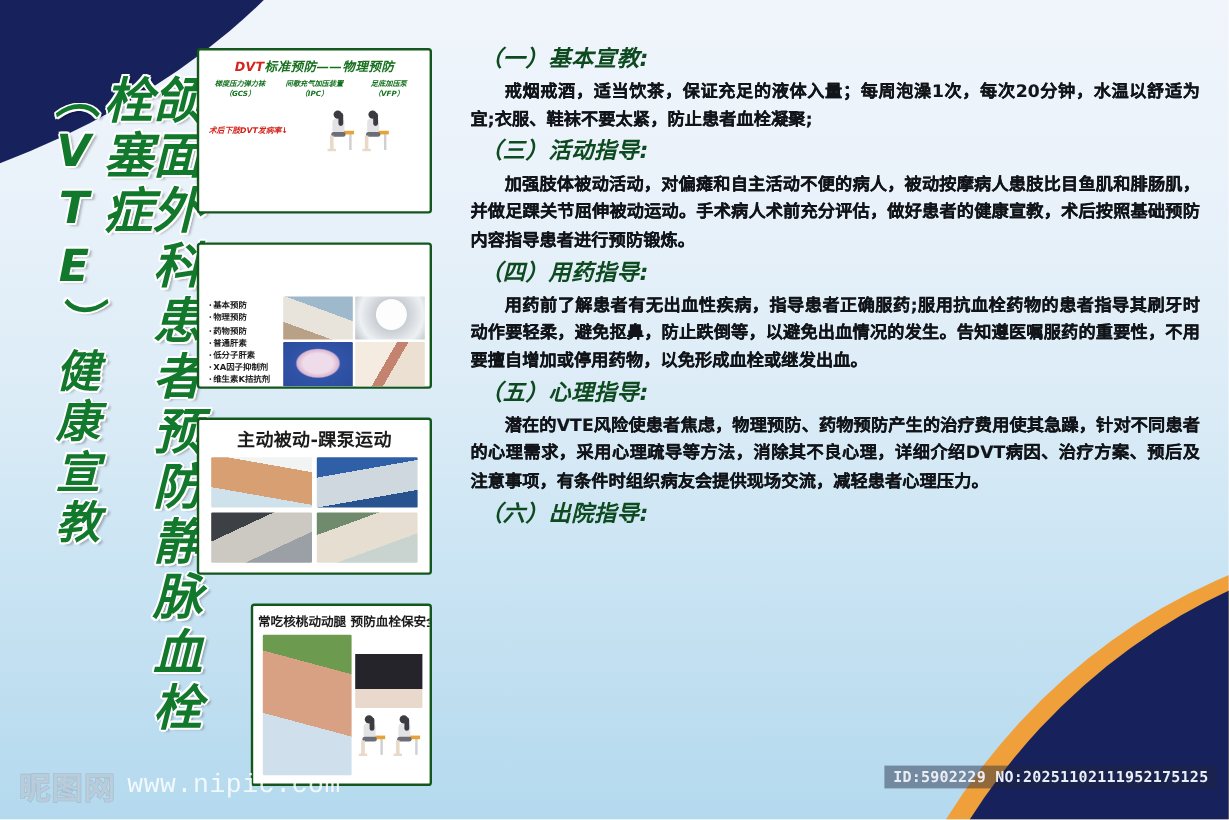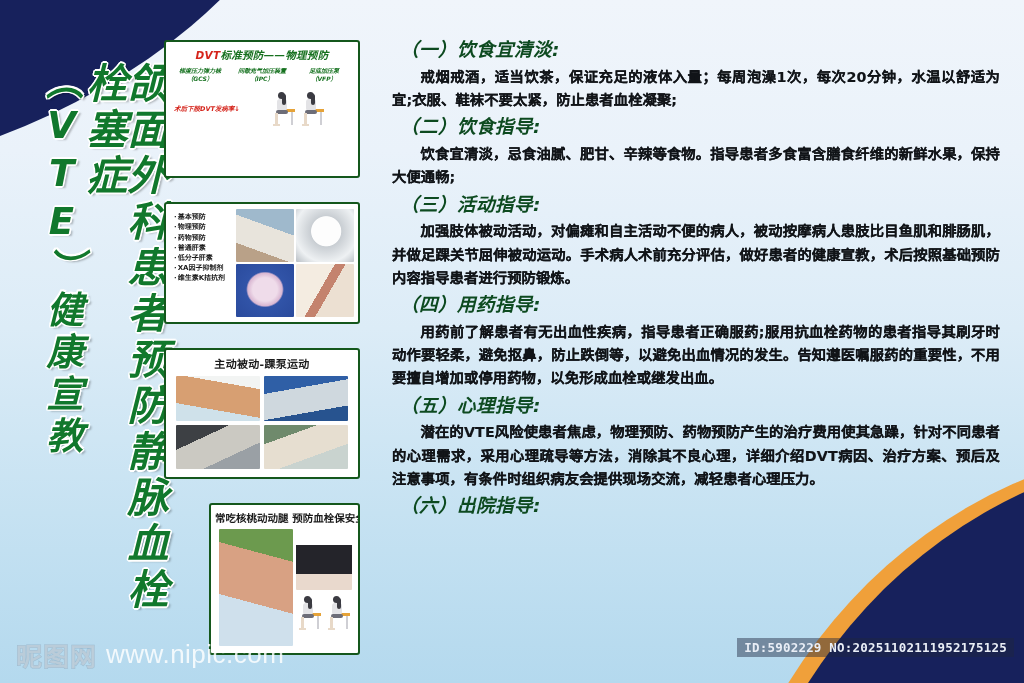--- a/index.html
+++ b/index.html
@@ -87,40 +87,40 @@
   #panel-3 { height: 152px; }
   #panel-4 { height: 176px; margin-left: 45px; }
 
   .p-title {
     text-align: center; font-weight: bold; font-style: italic;
     font-size: 10.5px; letter-spacing: .3px;
     margin-bottom: 3px; white-space: nowrap;
   }
   .p-title.red   { color: #d5241b; }
   .p-title .grn  { color: #17711f; }
-  .p-title.plain { color: #1b1b1b; font-style: normal; font-size: 11px; }
+  .p-title.plain { color: #1b1b1b; font-style: normal; font-size: 15px; }
   .p-title.plain.sp { letter-spacing: 0px; font-size: 10.5px; }
 
   
   #p1-row { display: flex; justify-content: space-around; align-items: flex-end; gap: 2px; }
   .p1-cell { width: 56px; text-align: center; }
   .p1-img { height: 40px; border-radius: 1px; }
   .p1-cap {
     font-size: 6px; color: #15711f; font-weight: bold; font-style: italic;
     line-height: 1.25; margin-top: 2px; white-space: nowrap;
   }
   #p1-bottom { display: flex; align-items: center; margin-top: 6px; gap: 4px; }
   #p1-note {
     font-size: 6.5px; color: #d5241b; font-weight: bold; font-style: italic;
     white-space: nowrap; padding-left: 4px;
   }
   #p1-chairs { flex: 1; height: 40px; display: flex; justify-content: center; gap: 3px; }
 
   
-  #p2-wrap { display: flex; gap: 4px; height: 100%; }
+  #p2-wrap { display: flex; gap: 4px; height: 100%; margin-top: 38px; }
   #p2-list { width: 62px; padding: 3px 0 0 4px; }
   #p2-list li {
     list-style: none; font-size: 7px; font-weight: bold; color: #1b1b1b;
     line-height: 1.46; white-space: nowrap;
   }
   #p2-list li::before { content: "·"; margin-right: 1px; }
   #p2-grid {
     flex: 1; display: grid; gap: 2px;
     grid-template-columns: 1fr 1fr; grid-template-rows: 1fr 1fr;
   }
@@ -188,23 +188,23 @@
     position: absolute; left: 16px; bottom: 10px;
     display: flex; align-items: center; gap: 9px;
     color: rgba(255,255,255,.78); pointer-events: none;
   }
   #wm-logo {
     font-size: 26px; font-weight: bold; letter-spacing: 1px;
     color: rgba(255,255,255,.8);
     -webkit-text-stroke: 1px rgba(120,150,175,.45);
   }
   #wm-url {
-    font-size: 26px; letter-spacing: .5px;
+    font-size: 22px; letter-spacing: .5px;
     color: rgba(255,255,255,.82);
-    font-family: Liberation Sans, sans-serif;
+    font-family: Liberation Mono, monospace;
   }
   #idtag {
     position: absolute; right: 10px; bottom: 26px;
     background: rgba(30,38,62,.45);
     color: #e9eef6; font-size: 12.5px;
     padding: 2px 7px; letter-spacing: .2px;
     font-family: "DejaVu Sans Mono", monospace;
     white-space: nowrap;
     font-weight: bold;
   }
@@ -345,26 +345,22 @@
             </div>
           </div>
         </div>
       </div>
     </div>
 
   </div>
 
   <div id="content">
     <div class="sec">
-      <h2>（一）饮食宜清淡:</h2>
+      <h2>（一）基本宣教:</h2>
       <p>戒烟戒酒，适当饮茶，保证充足的液体入量；每周泡澡1次，每次20分钟，水温以舒适为宜;衣服、鞋袜不要太紧，防止患者血栓凝聚;</p>
-    </div>
-    <div class="sec">
-      <h2>（二）饮食指导:</h2>
-      <p>饮食宜清淡，忌食油腻、肥甘、辛辣等食物。指导患者多食富含膳食纤维的新鲜水果，保持大便通畅;</p>
     </div>
     <div class="sec">
       <h2>（三）活动指导:</h2>
       <p>加强肢体被动活动，对偏瘫和自主活动不便的病人，被动按摩病人患肢比目鱼肌和腓肠肌，并做足踝关节屈伸被动运动。手术病人术前充分评估，做好患者的健康宣教，术后按照基础预防内容指导患者进行预防锻炼。</p>
     </div>
     <div class="sec">
       <h2>（四）用药指导:</h2>
       <p>用药前了解患者有无出血性疾病，指导患者正确服药;服用抗血栓药物的患者指导其刷牙时动作要轻柔，避免抠鼻，防止跌倒等，以避免出血情况的发生。告知遵医嘱服药的重要性，不用要擅自增加或停用药物，以免形成血栓或继发出血。</p>
     </div>
     <div class="sec">

